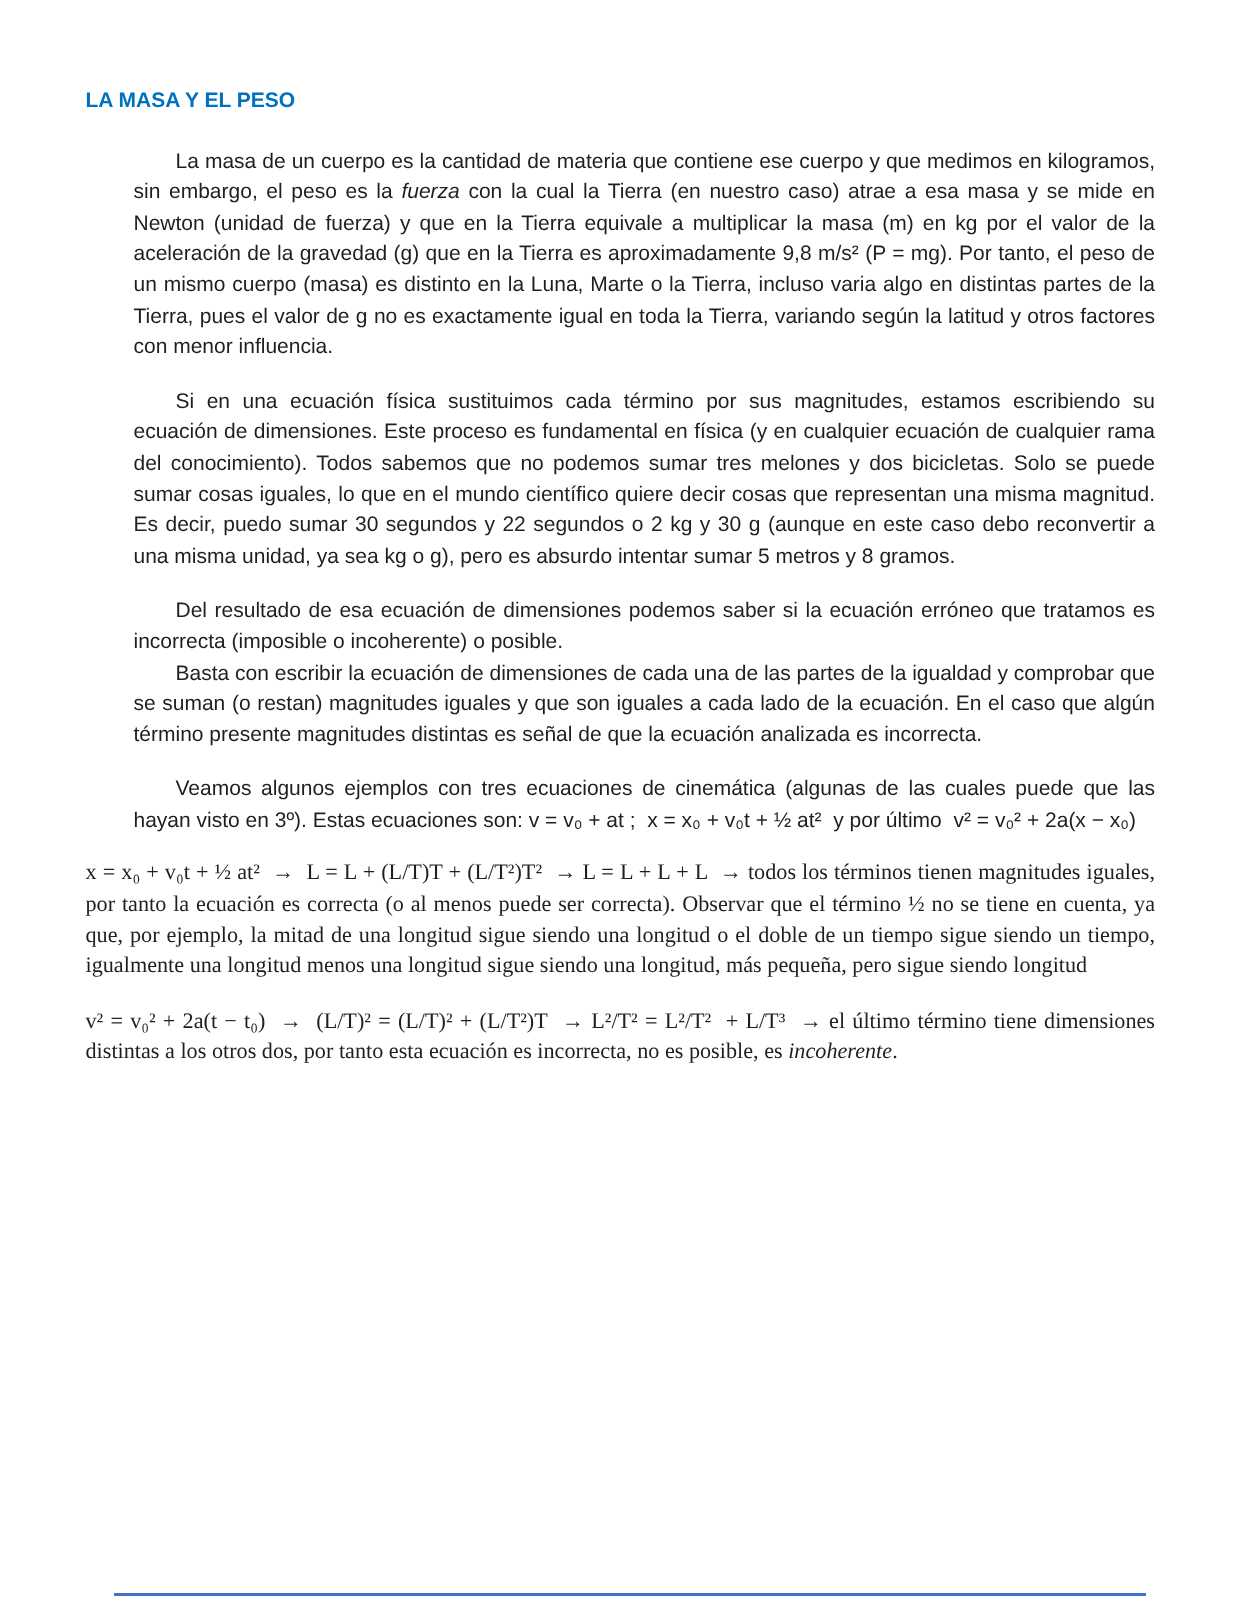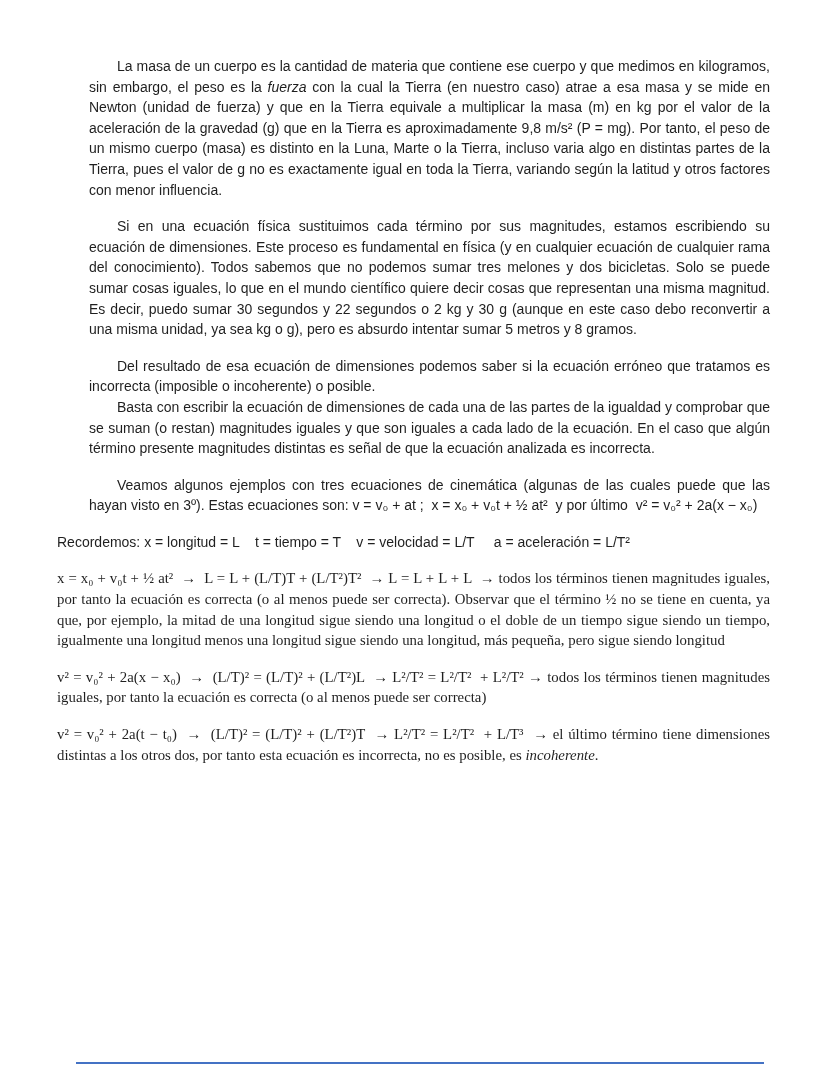--- a/index.html
+++ b/index.html
@@ -43,37 +43,36 @@
     width: 688px;
     height: 2px;
     background: var(--border, #4472c4);
   }
 </style>
 </head>
 <body>
 
 <div class="page">
 
+  <div class="heading">LA MASA Y EL PESO</div>
 
   <p class="para indent"><span>La masa de un cuerpo es la cantidad de materia que contiene ese cuerpo y que medimos en kilogramos, sin embargo, el peso es la </span><em>fuerza</em><span> con la cual la Tierra (en nuestro caso) atrae a esa masa y se mide en Newton (unidad de fuerza) y que en la Tierra equivale a multiplicar la masa (m) en kg por el valor de la aceleración de la gravedad (g) que en la Tierra es aproximadamente 9,8 m/s² (P = mg). Por tanto, el peso de un mismo cuerpo (masa) es distinto en la Luna, Marte o la Tierra, incluso varia algo en distintas partes de la Tierra, pues el valor de g no es exactamente igual en toda la Tierra, variando según la latitud y otros factores con menor influencia.</span></p>
 
 
   <p class="para indent"><span>Si en una ecuación física sustituimos cada término por sus magnitudes, estamos escribiendo su ecuación de dimensiones. Este proceso es fundamental en física (y en cualquier ecuación de cualquier rama del conocimiento). Todos sabemos que no podemos sumar tres melones y dos bicicletas. Solo se puede sumar cosas iguales, lo que en el mundo científico quiere decir cosas que representan una misma magnitud. Es decir, puedo sumar 30 segundos y 22 segundos o 2 kg y 30 g (aunque en este caso debo reconvertir a una misma unidad, ya sea kg o g), pero es absurdo intentar sumar 5 metros y 8 gramos.</span></p>
 
   <p class="para indent nogap"><span>Del resultado de esa ecuación de dimensiones podemos saber si la ecuación erróneo que tratamos es incorrecta (imposible o incoherente) o posible.</span></p>
 
   <p class="para indent"><span>Basta con escribir la ecuación de dimensiones de cada una de las partes de la igualdad y comprobar que se suman (o restan) magnitudes iguales y que son iguales a cada lado de la ecuación. En el caso que algún término presente magnitudes distintas es señal de que la ecuación analizada es incorrecta.</span></p>
 
   <p class="para indent"><span>Veamos algunos ejemplos con tres ecuaciones de cinemática (algunas de las cuales puede que las hayan visto en 3º). Estas ecuaciones son: v = v₀ + at ; &nbsp;x = x₀ + v₀t + ½ at² &nbsp;y por último &nbsp;v² = v₀² + 2a(x − x₀)</span></p>
 
-  <p class="para"><span>Recordemos: x = longitud = L &nbsp;&nbsp;&nbsp;t = tiempo = T &nbsp;&nbsp;&nbsp;v = velocidad = L/T &nbsp;&nbsp;&nbsp;&nbsp;a = aceleración = L/T²</span></p>
 
 
   <p class="para serif"><span>x = x₀ + v₀t + ½ at² &nbsp;→&nbsp; L = L + (L/T)T + (L/T²)T² &nbsp;→ L = L + L + L &nbsp;→ todos los términos tienen magnitudes iguales, por tanto la ecuación es correcta (o al menos puede ser correcta). Observar que el término ½ no se tiene en cuenta, ya que, por ejemplo, la mitad de una longitud sigue siendo una longitud o el doble de un tiempo sigue siendo un tiempo, igualmente una longitud menos una longitud sigue siendo una longitud, más pequeña, pero sigue siendo longitud</span></p>
 
-  <p class="para serif"><span>v² = v₀² + 2a(x − x₀) &nbsp;→&nbsp; (L/T)² = (L/T)² + (L/T²)L &nbsp;→ L²/T² = L²/T² &nbsp;+ L²/T² → todos los términos tienen magnitudes iguales, por tanto la ecuación es correcta (o al menos puede ser correcta)</span></p>
 
 
   <p class="para serif"><span>v² = v₀² + 2a(t − t₀) &nbsp;→&nbsp; (L/T)² = (L/T)² + (L/T²)T &nbsp;→ L²/T² = L²/T² &nbsp;+ L/T³ &nbsp;→ el último término tiene dimensiones distintas a los otros dos, por tanto esta ecuación es incorrecta, no es posible, es </span><em>incoherente</em><span>.</span></p>
 
   <div class="page-border-bottom"></div>
 
 </div>
 
 </body></html>

